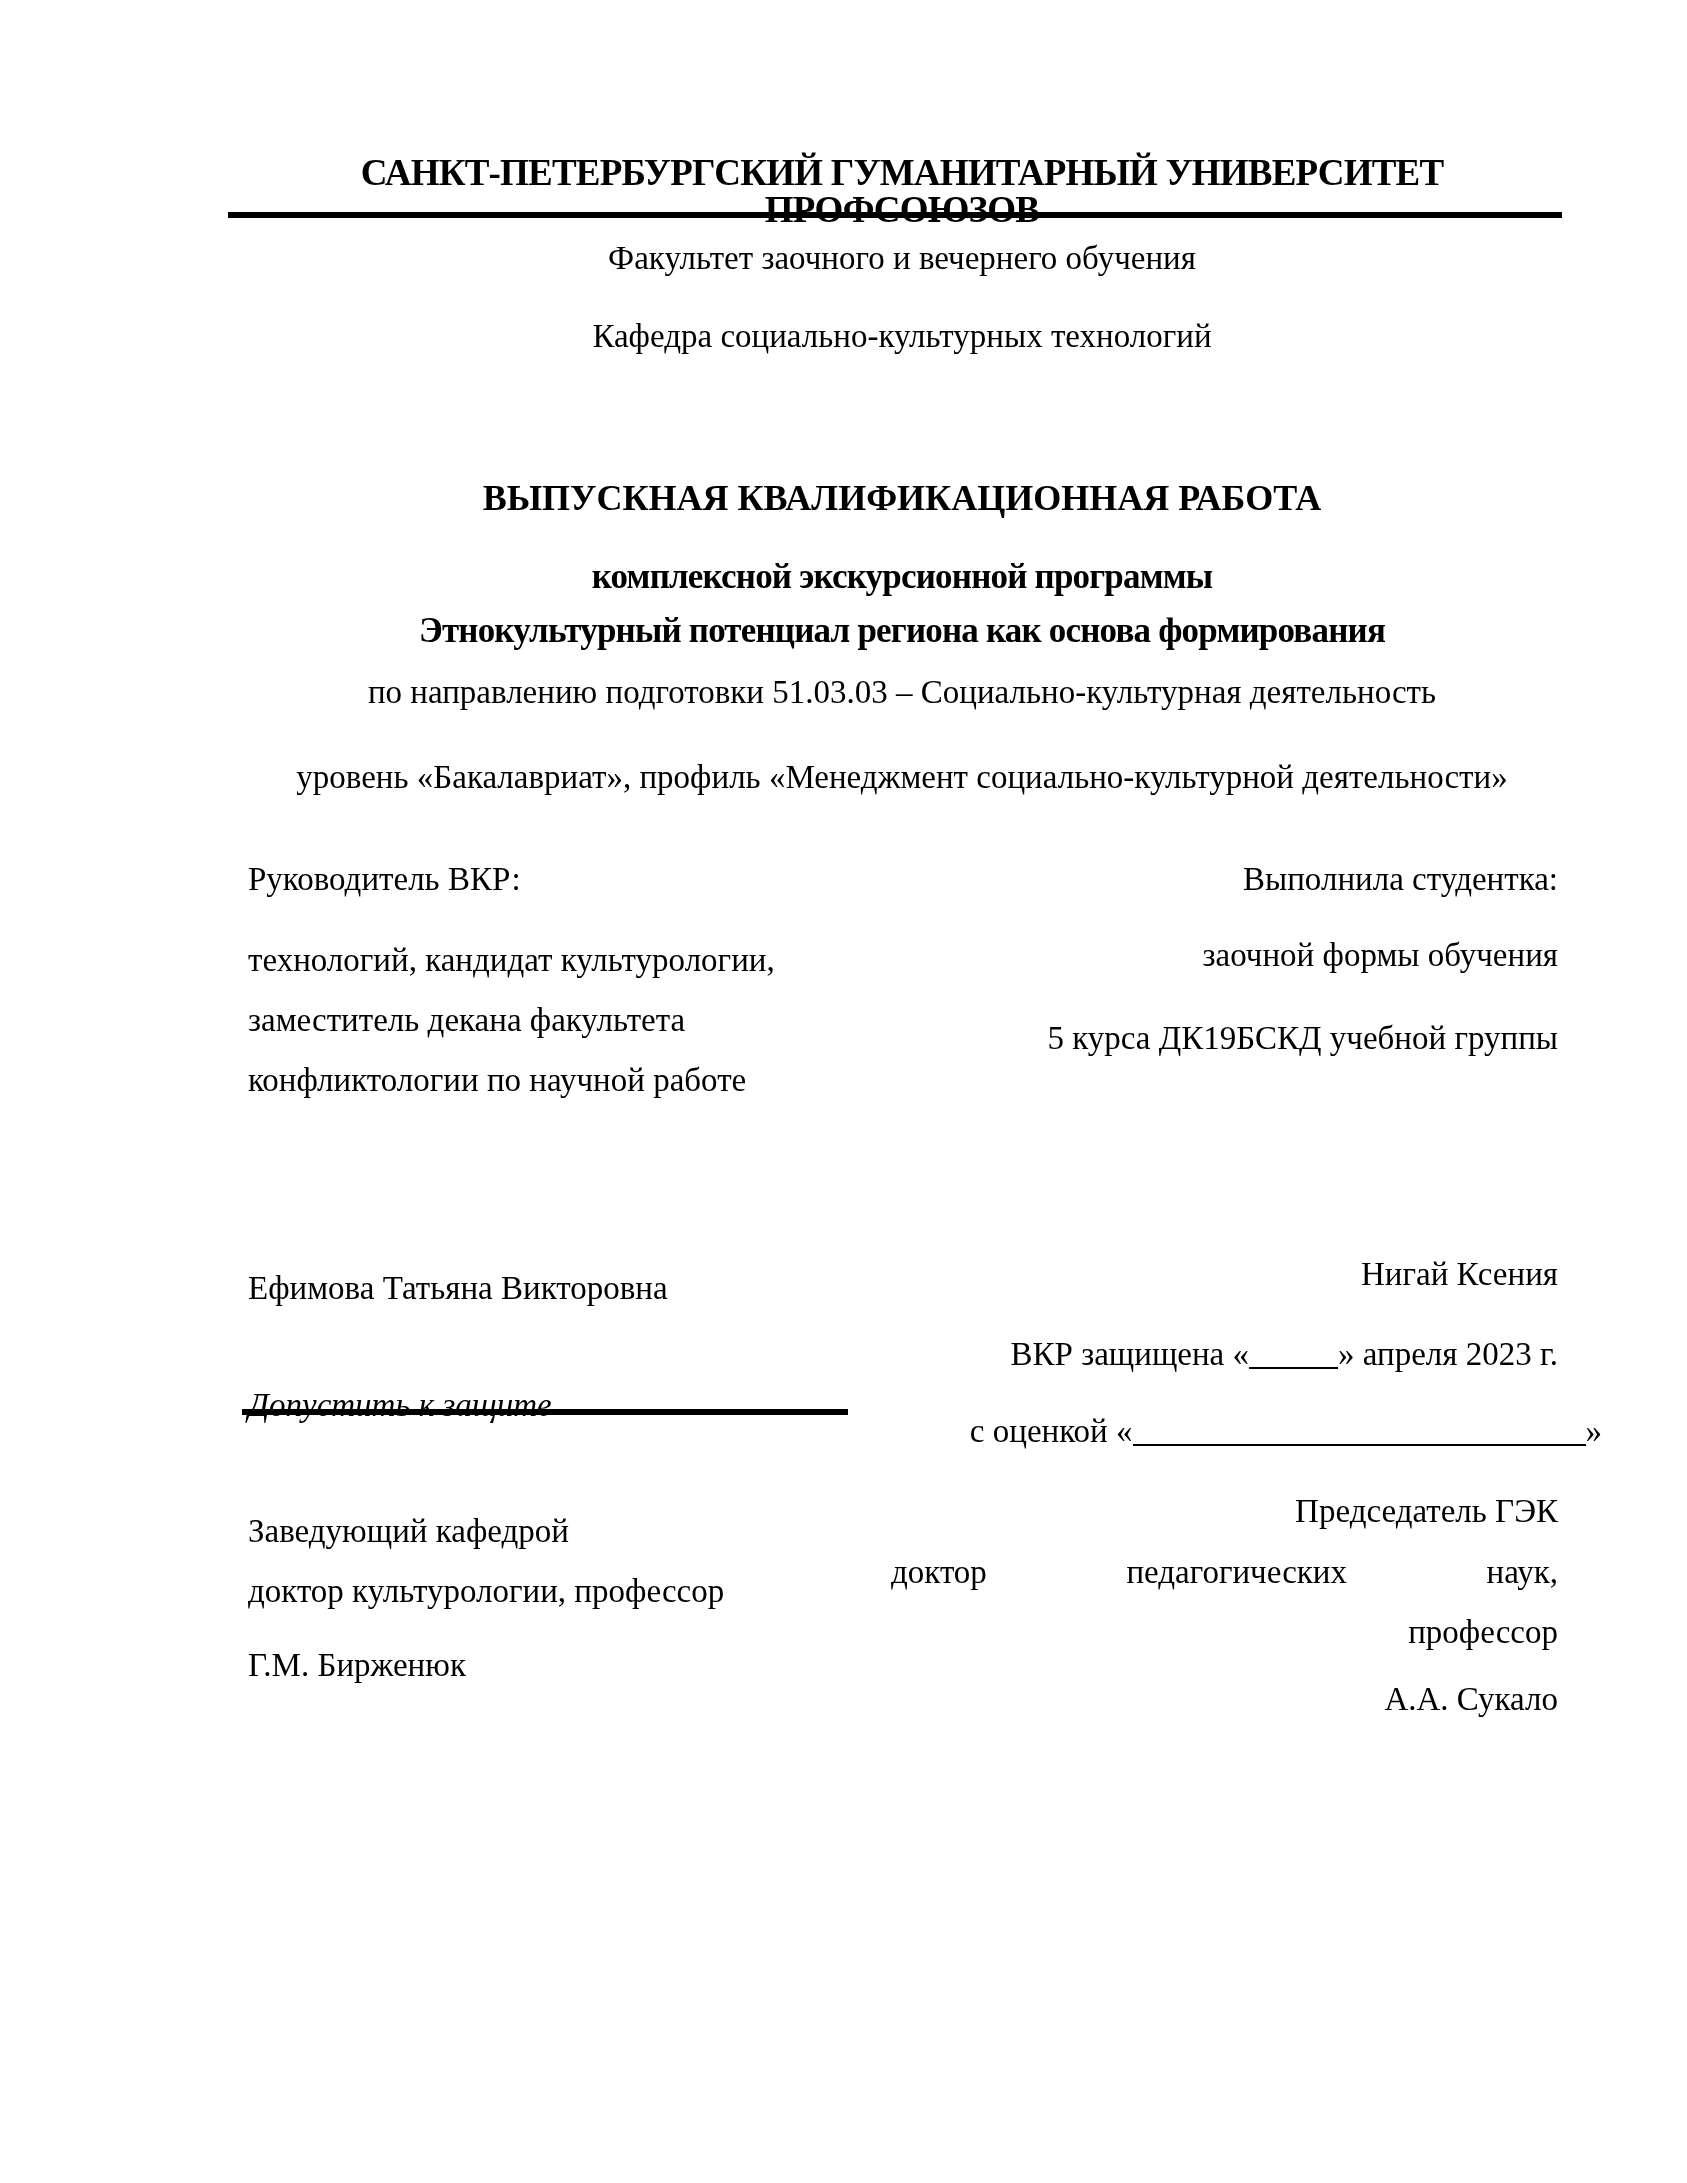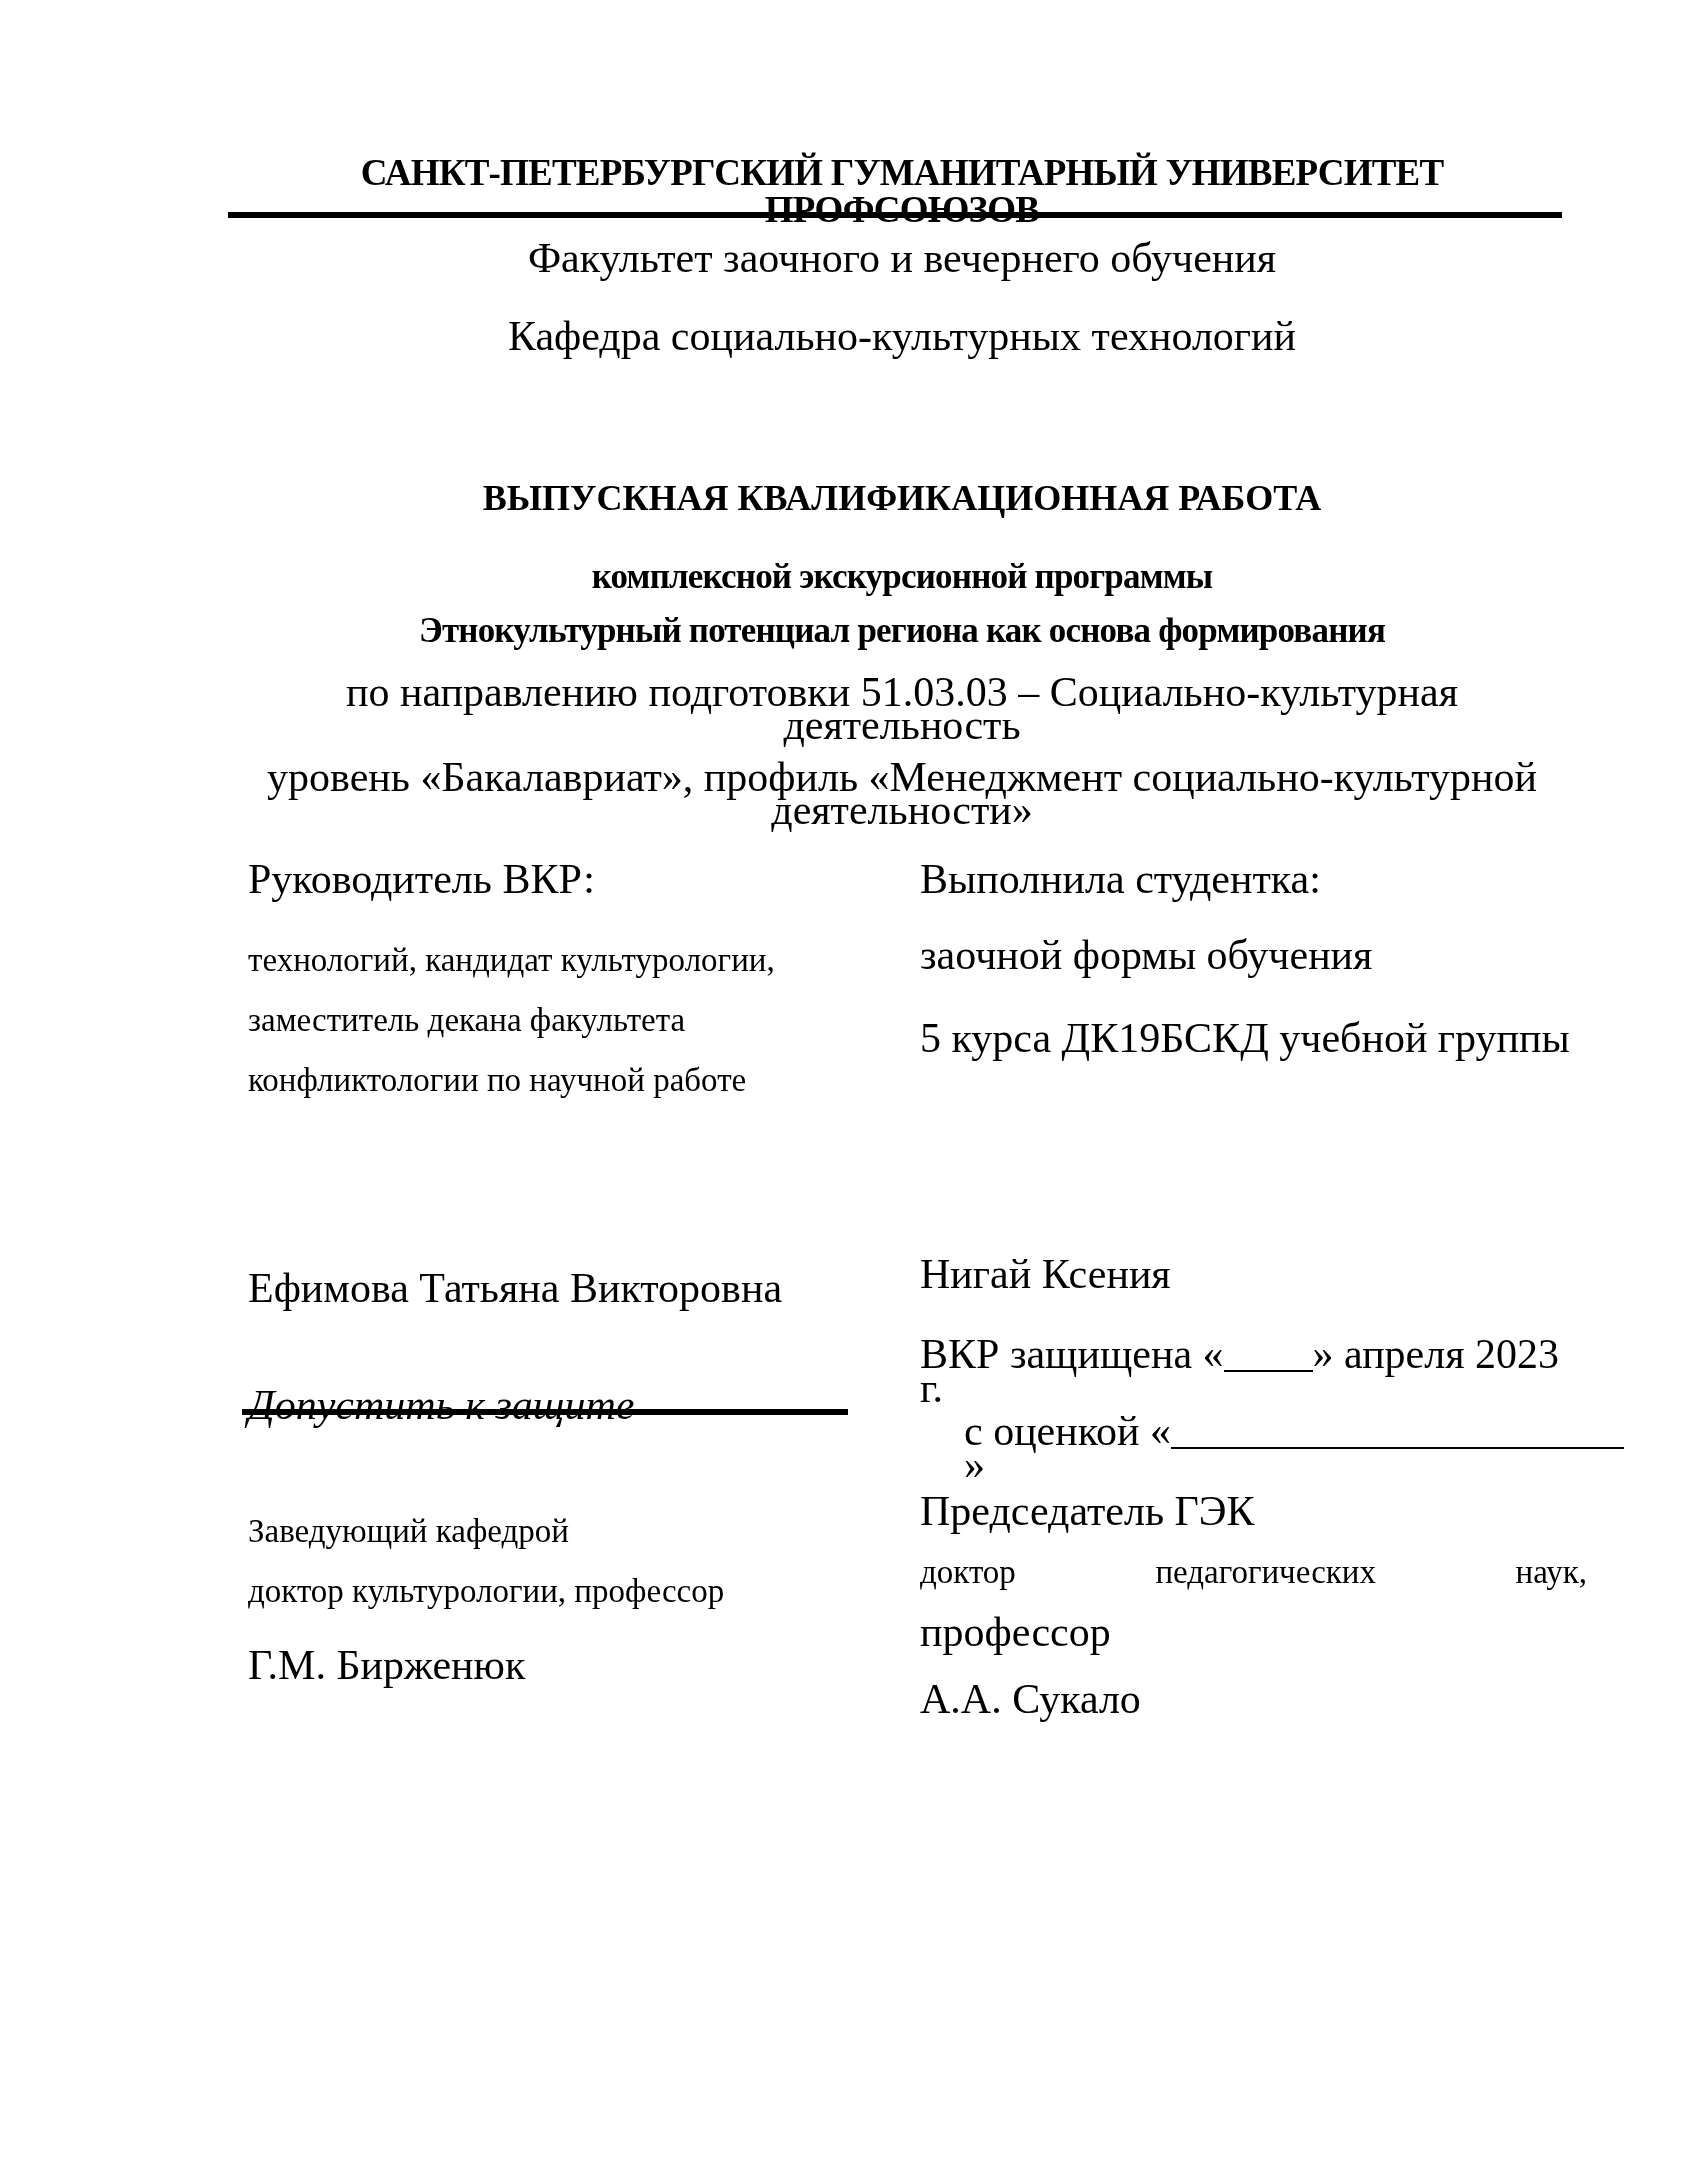--- a/index.html
+++ b/index.html
@@ -8,25 +8,25 @@
     background:#ffffff;
     font-family:"Liberation Serif","DejaVu Serif",serif;
     color:#000000;
     position:relative;
     overflow:hidden;
   }
   .abs{position:absolute;}
   .centerband{left:228px;width:1348px;text-align:center;}
   .u-title{font-weight:bold;font-size:37px;line-height:37px;letter-spacing:-0.8px;}
   .rule{background:#000000;}
-  .body-line{font-size:42px;line-height:33px;}
+  .body-line{font-size:33px;line-height:33px;}
   .vkr-heading{font-weight:bold;font-size:36px;line-height:36px;}
   .work-title{font-weight:bold;font-size:35px;line-height:54px;letter-spacing:-0.8px;}
   .leftcol{left:248px;width:591px;text-align:left;}
-  .rightcol{left:920px;width:667px;text-align:left;}
+  .rightcol{left:891px;width:667px;text-align:right;}
   .para{font-size:33px;line-height:60px;}
   .para2{font-size:33px;line-height:60px;}
   .italic{font-style:italic;}
   .bold{font-weight:normal;}
   .blank-line{display:inline-block;height:2.4px;background:#000000;vertical-align:-4px;}
   .justify-row{display:flex;justify-content:space-between;font-size:33px;line-height:33px;}
 </style>
 </head>
 <body>
 

